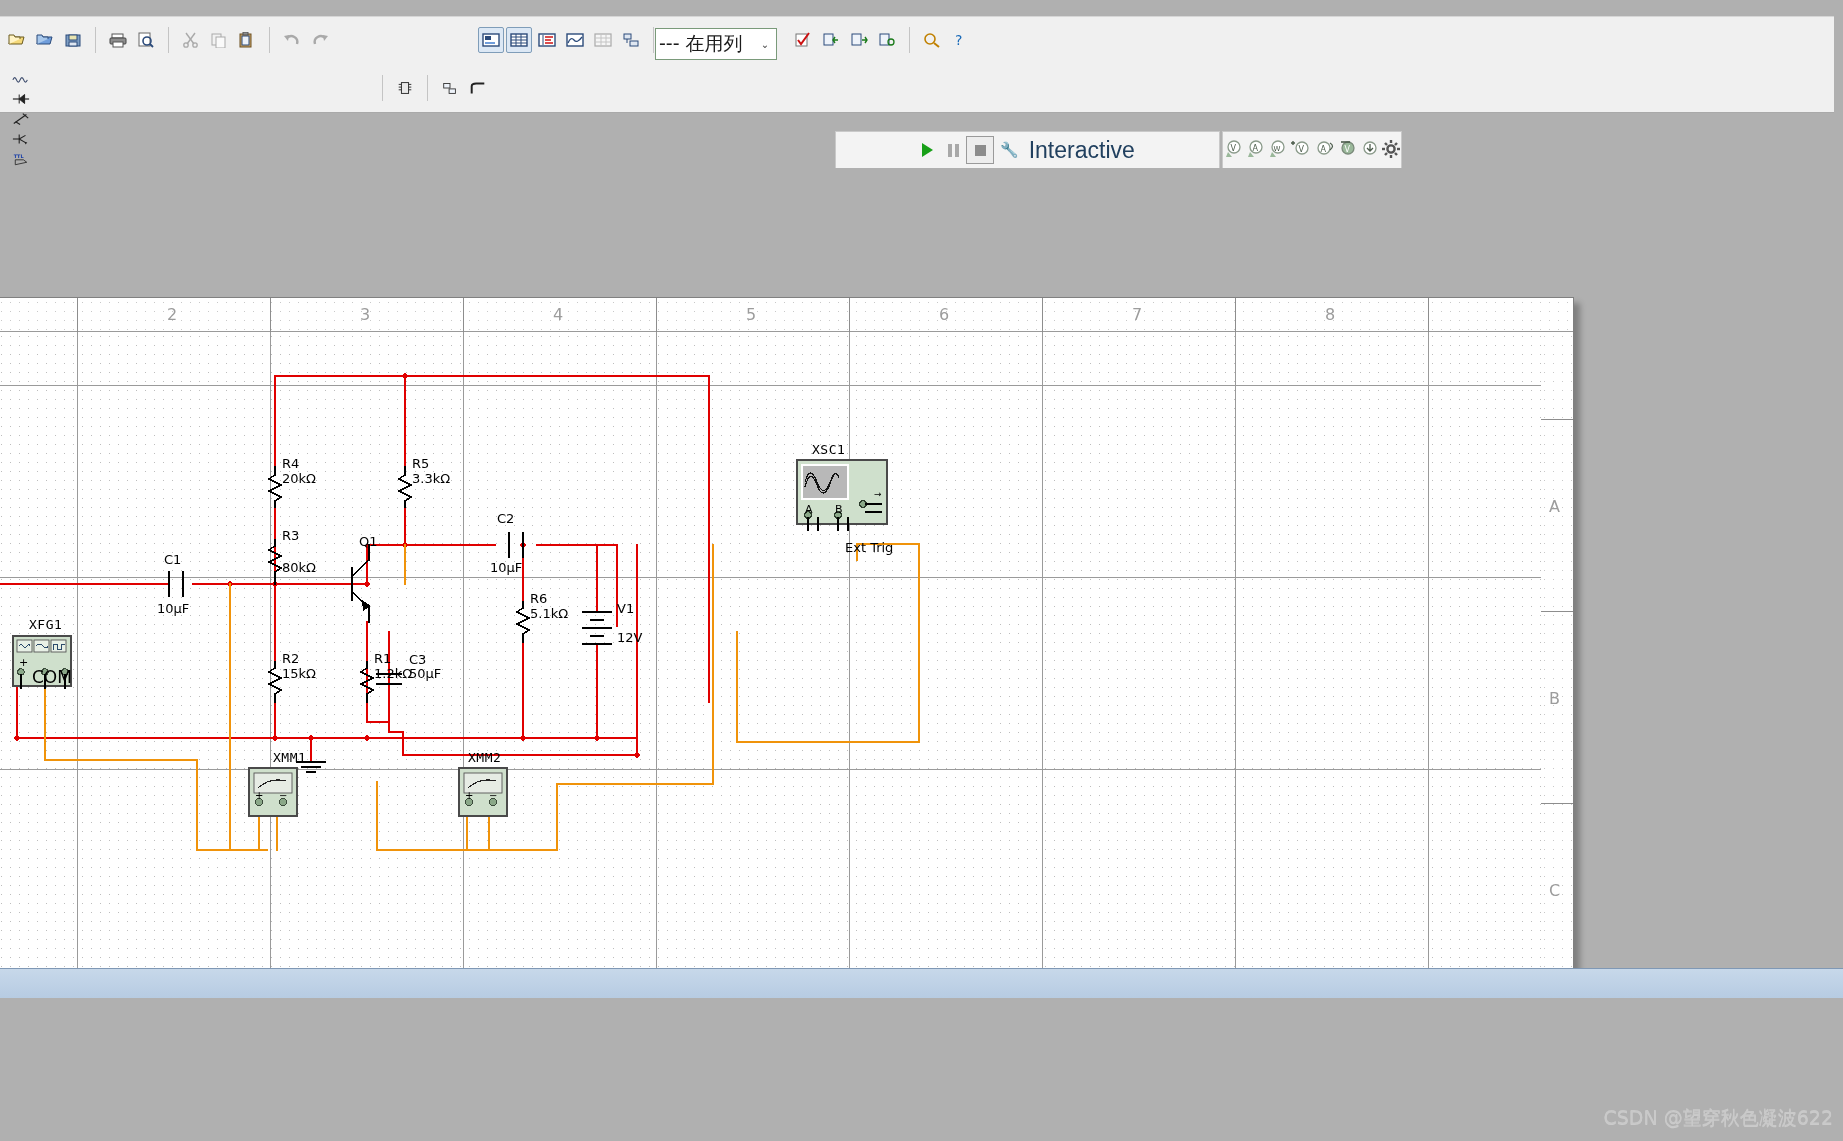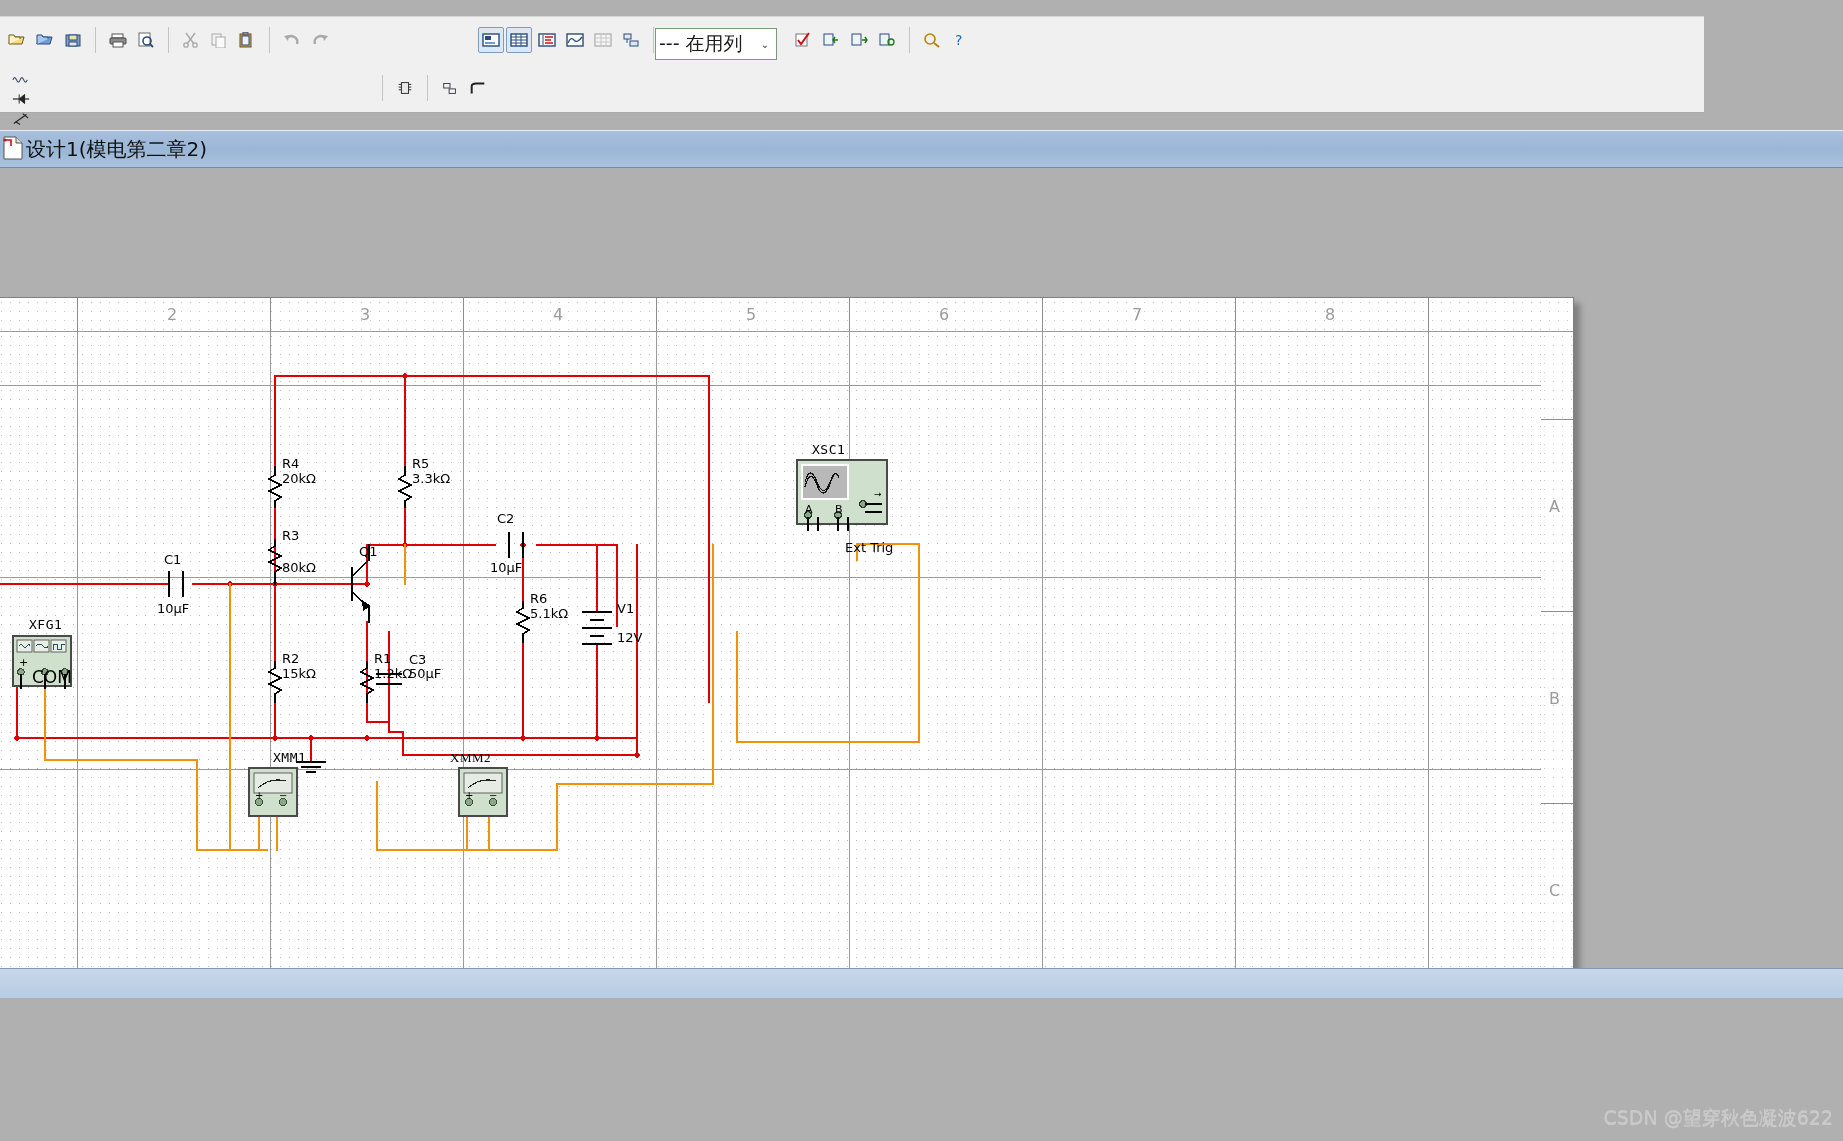--- a/index.html
+++ b/index.html
@@ -15,21 +15,21 @@
   
   .menubar{position:absolute;left:0;top:0;width:1843px;height:16px;background:#f0f0f0;}
   .menu-tab{
     position:absolute;top:-10px;height:26px;line-height:30px;
     border:1px solid #8a8a8a;border-bottom:none;background:#e8e8e8;
     padding:0 10px;font-size:15px;color:#1a1a2e;box-sizing:border-box;
   }
   .menu-tab.sel{background:#f6f6f6;}
 
   
-  .tbrow{position:absolute;left:0;width:1704px;background:#f0f0f0;}
+  .tbrow{position:absolute;left:0;width:1834px;background:#f0f0f0;}
   .tbrow1{top:16px;height:46px;border-top:1px solid #d6d6d6;border-bottom:1px solid #cfcfcf;}
   .tbrow2{top:62px;height:50px;border-bottom:1px solid #a9a9a9;}
 
   .tgroup{position:absolute;top:5px;height:36px;display:flex;align-items:center;gap:2px;}
   .sep{width:1px;height:26px;background:#c4c4c4;margin:0 7px;}
 
   .ibtn{
     width:24px;height:24px;display:flex;align-items:center;justify-content:center;
     border:1px solid transparent;border-radius:2px;cursor:pointer;
     font-size:15px;line-height:1;color:#2b4a7a;position:relative;
@@ -557,31 +557,20 @@
               <line x1="4" y1="4" x2="6" y2="6"></line>
               <line x1="14" y1="14" x2="16" y2="16"></line>
               <line x1="16" y1="4" x2="14" y2="6"></line>
               <line x1="6" y1="14" x2="4" y2="16"></line>
             </g>
           </svg>
       </span>
     </div>
   </div>
 
-  <div class="doctitle">
-    <span class="dticon">
-      <svg width="22" height="24" viewBox="0 0 22 24">
-          <path d="M2 1 L14 1 L20 7 L20 23 L2 23 Z" fill="#fff" stroke="#555"></path>
-          <path d="M14 1 L14 7 L20 7" fill="#dcdcdc" stroke="#555"></path>
-          <path d="M3 4 l6 0 l0 6" fill="none" stroke="#cc1111" stroke-width="1.6"></path>
-          <circle cx="3" cy="4" r="1.6" fill="#cc1111"></circle>
-        </svg>
-    </span>
-    <span class="dttext">设计1(模电第二章2)</span>
-  </div>
 
   <div class="desk">
 
     <div class="sheetwin">
 
       <div class="ruler-h">
         <div class="tick" style="left:80px;"></div>
         <div class="tick" style="left:273px;"></div>
         <div class="tick" style="left:466px;"></div>
         <div class="tick" style="left:659px;"></div>
@@ -866,30 +855,30 @@
         <div class="lbl-c" style="left:167px;top:220px;">C1</div>
         <div class="lbl-c" style="left:160px;top:269px;">10µF</div>
         <div class="lbl-c" style="left:500px;top:179px;">C2</div>
         <div class="lbl-c" style="left:493px;top:228px;">10µF</div>
         <div class="lbl-c" style="left:412px;top:320px;">C3</div>
         <div class="lbl-c" style="left:412px;top:334px;">50µF</div>
 
         <div class="lbl-c" style="left:620px;top:269px;">V1</div>
         <div class="lbl-c" style="left:620px;top:298px;">12V</div>
 
-        <div class="lbl-c" style="left:362px;top:212px;">Q1</div>
+        <div class="lbl-c" style="left:362px;top:202px;">Q1</div>
 
         <div class="lbl-i" style="left:32px;top:285px;">XFG1</div>
         <div class="lbl-c" style="left:35px;top:335px;font-size:17px;">COM</div>
 
         <div class="lbl-i" style="left:815px;top:110px;">XSC1</div>
         <div class="lbl-c" style="left:848px;top:160px;margin-top:48px;">Ext Trig</div>
 
         <div class="lbl-i" style="left:232px;top:418px;margin-left:44px;">XMM1</div>
-        <div class="lbl-i" style="left:453px;top:418px;font-family:Liberation Serif, serif;">XMM2</div>
+        <div class="lbl-i" style="left:471px;top:418px;">XMM2</div>
       </div>
     </div>
 
     <div class="hscroll">
       <div class="hthumb"></div>
     </div>
   </div>
 
   <div class="botbar"></div>
   <div class="botfill"></div>

